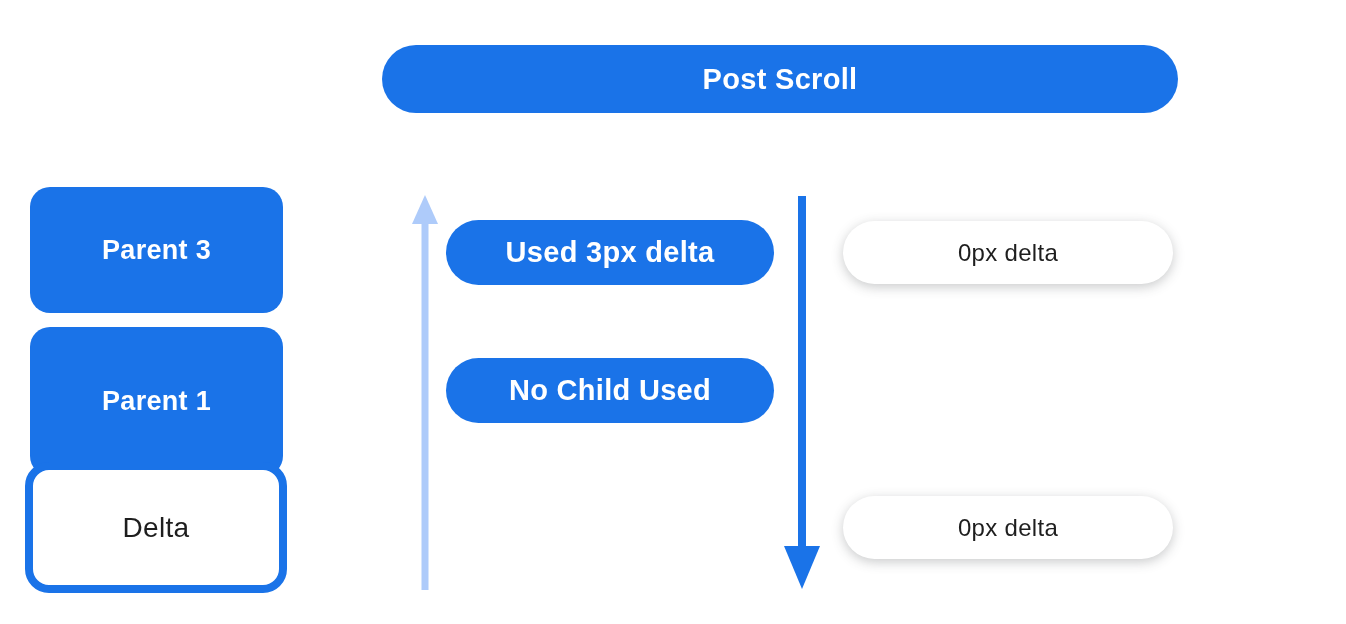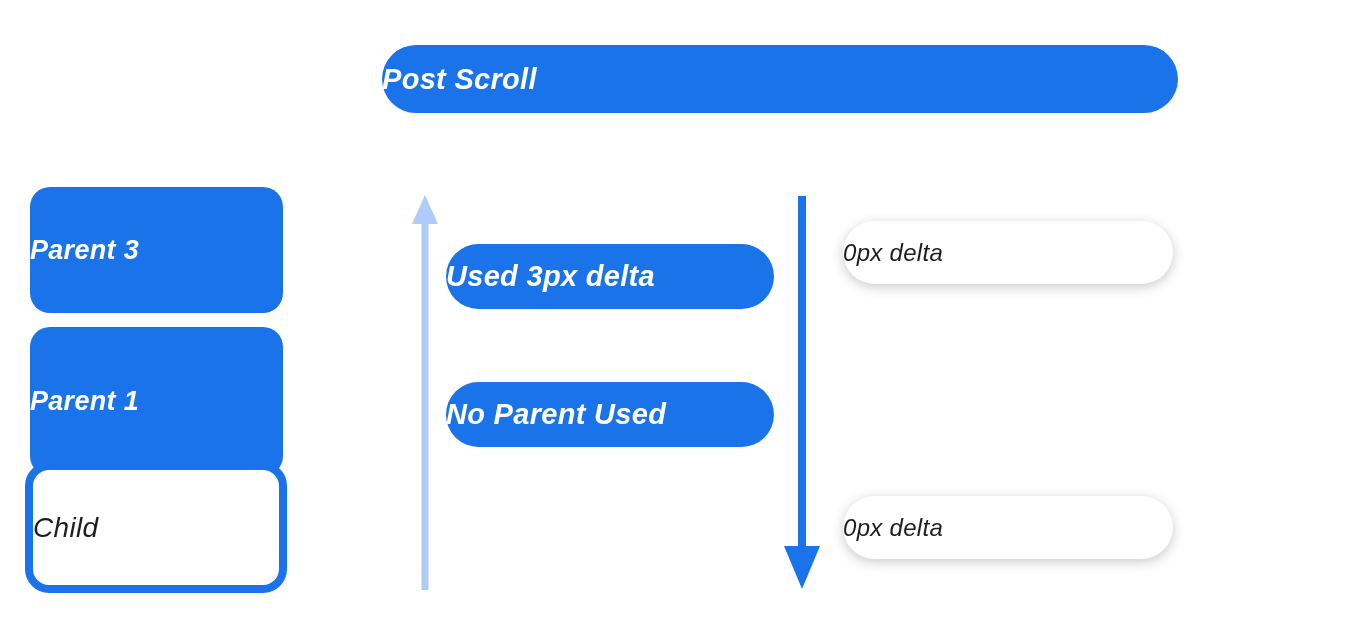--- a/index.html
+++ b/index.html
@@ -13,21 +13,21 @@
   html,body{background:#ffffff;}
   body{
     font-family:"Liberation Sans", sans-serif;
     width:1346px;height:624px;
     position:relative;overflow:hidden;
   }
   .canvas{
     position:absolute;left:0;top:0;width:1346px;height:624px;
     background:#ffffff;
   }
-  .abs{position:absolute;display:flex;align-items:center;justify-content:flex-start;font-style:italic;}
+  .abs{position:absolute;display:flex;align-items:center;justify-content:center;}
 
   
   .header-pill{
     left:382px;top:45px;width:796px;height:68px;
     background:var(--primary-blue);
     border-radius:34px;
     color:var(--text-on-blue);
     font-weight:bold;font-size:29px;letter-spacing:0.3px;
   }
 
@@ -49,21 +49,21 @@
     color:var(--text-dark);
     font-weight:500;font-size:28px;letter-spacing:0.3px;
   }
 
   
   .mid-pill{
     left:446px;width:328px;height:65px;
     background:var(--primary-blue);
     border-radius:33px;
     color:var(--text-on-blue);
-    font-weight:bold;font-size:29px;letter-spacing:0.3px;margin-top:24px;
+    font-weight:bold;font-size:29px;letter-spacing:0.3px;
   }
   .used-delta-pill{top:220px;}
   .no-delta-pill{top:358px;}
 
   
   .white-pill{
     left:843px;width:330px;height:63px;
     background:var(--pill-white);
     border-radius:32px;
     box-shadow:0 3px 12px rgba(60,64,67,0.28);
@@ -88,33 +88,33 @@
     <span>Post Scroll</span>
   </div>
 
   <div class="abs blue-box parent2-box">
     <span>Parent 3</span>
   </div>
   <div class="abs blue-box parent1-box">
     <span>Parent 1</span>
   </div>
   <div class="abs child-box">
-    <span>Child</span>
+    <span>Delta</span>
   </div>
 
   <svg class="arrow-up-svg" viewBox="0 0 28 395" aria-hidden="true">
     <rect class="fill" x="10.5" y="24" width="7" height="371"></rect>
     <polygon class="fill" points="14,0 1,29 27,29"></polygon>
   </svg>
 
   <div class="abs mid-pill used-delta-pill">
     <span>Used 3px delta</span>
   </div>
   <div class="abs mid-pill no-delta-pill">
-    <span>No Parent Used</span>
+    <span>No Child Used</span>
   </div>
 
   <svg class="arrow-down-svg" viewBox="0 0 38 393" aria-hidden="true">
     <rect class="fill" x="15" y="0" width="8" height="355"></rect>
     <polygon class="fill" points="1,350 37,350 19,393"></polygon>
   </svg>
 
   <div class="abs white-pill zero-delta-top">
     <span>0px delta</span>
   </div>

